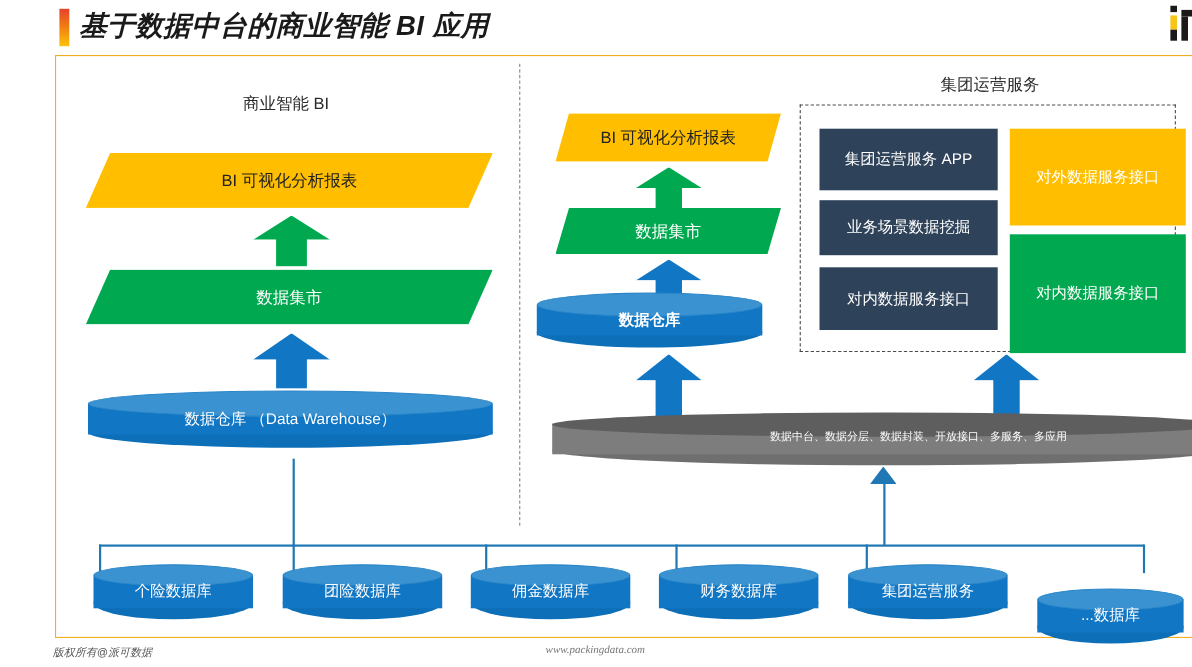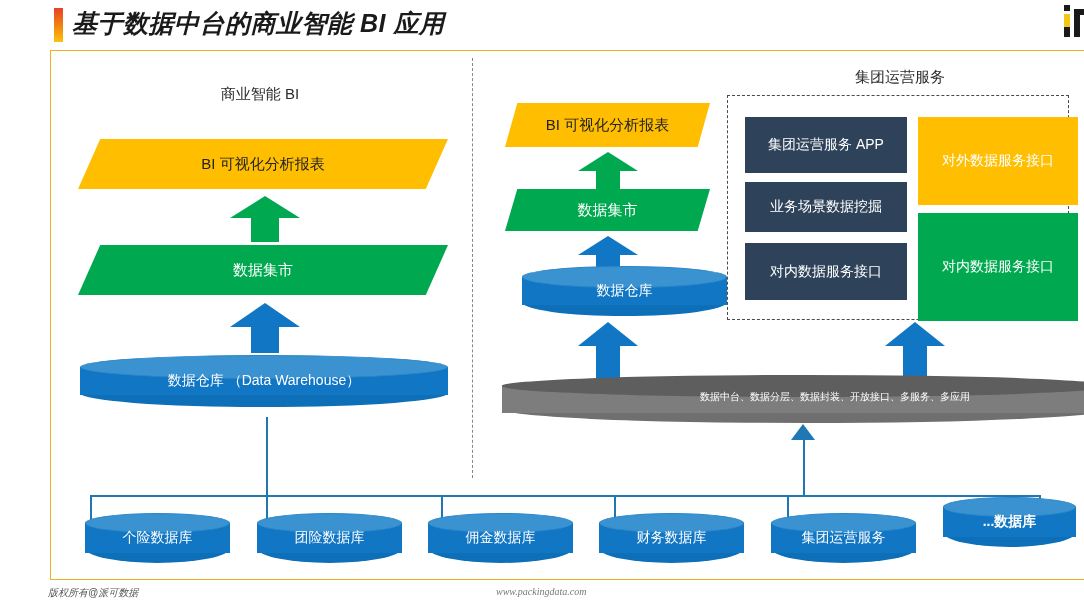--- a/index.html
+++ b/index.html
@@ -187,21 +187,21 @@
     <div class="av" style="width:24px;height:20px;background:#00a94f;"></div>
   </div>
 
   <div class="banner green shape-banner" style="left:465px;top:189px;width:205px;height:42px;">数据集市</div>
 
   <div class="arrow-up" style="left:538px;top:236px;width:60px;height:38px;">
     <div class="ah" style="height:19px;background:#1176c4;"></div>
     <div class="av" style="width:24px;height:20px;background:#1176c4;"></div>
   </div>
 
-  <div class="cyl" style="left:482px;top:266px;width:205px;height:50px;">
+  <div class="cyl" style="left:448px;top:266px;width:205px;height:50px;font-weight:bold;">
     <div class="bot" style="top:22px;height:28px;background:#0d6fb8;"></div>
     <div class="body" style="top:11px;height:28px;background:#1176c4;"></div>
     <div class="top" style="height:22px;background:#3a92d0;border:1px solid #2a86c8;box-sizing:border-box;"></div>
     <div class="label" style="top:16px;">数据仓库</div>
   </div>
 
   <div class="arrow-up" style="left:538px;top:322px;width:60px;height:58px;">
     <div class="ah" style="height:24px;background:#1176c4;"></div>
     <div class="av" style="width:24px;height:36px;background:#1176c4;"></div>
   </div>
@@ -272,21 +272,21 @@
     <div class="label" style="top:16px;">财务数据库</div>
   </div>
 
   <div class="cyl" style="left:731px;top:513px;width:145px;height:50px;">
     <div class="bot" style="top:20px;height:30px;background:#0d6fb8;"></div>
     <div class="body" style="top:10px;height:30px;background:#1176c4;"></div>
     <div class="top" style="height:20px;background:#3a92d0;border:1px solid #2a86c8;box-sizing:border-box;"></div>
     <div class="label" style="top:16px;">集团运营服务</div>
   </div>
 
-  <div class="cyl" style="left:903px;top:497px;width:133px;height:50px;font-weight:bold;">
+  <div class="cyl" style="left:903px;top:535px;width:133px;height:50px;">
     <div class="bot" style="top:20px;height:30px;background:#0d6fb8;"></div>
     <div class="body" style="top:10px;height:30px;background:#1176c4;"></div>
     <div class="top" style="height:20px;background:#3a92d0;border:1px solid #2a86c8;box-sizing:border-box;"></div>
     <div class="label" style="top:16px;">...数据库</div>
   </div>
 
   <div id="footer-left">版权所有@派可数据</div>
   <div id="footer-right">www.packingdata.com</div>
 
 </div>

